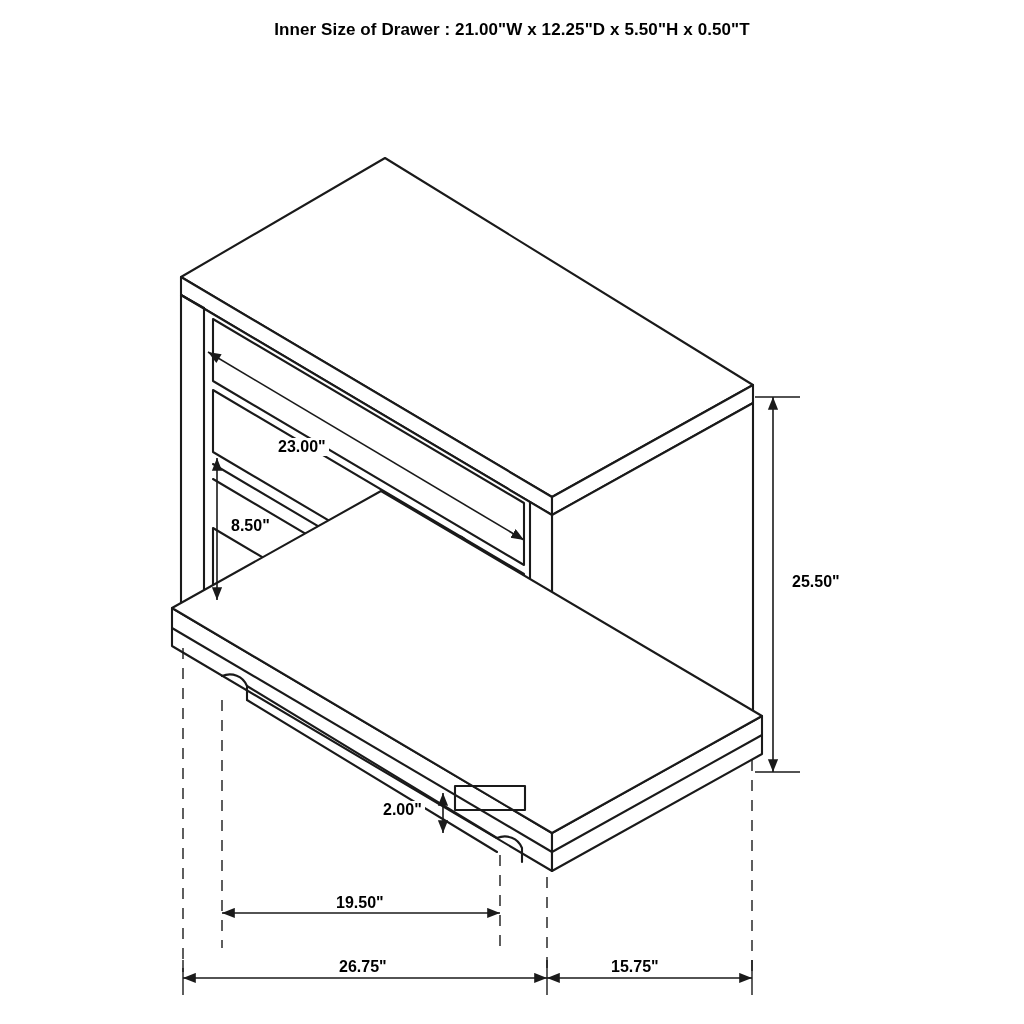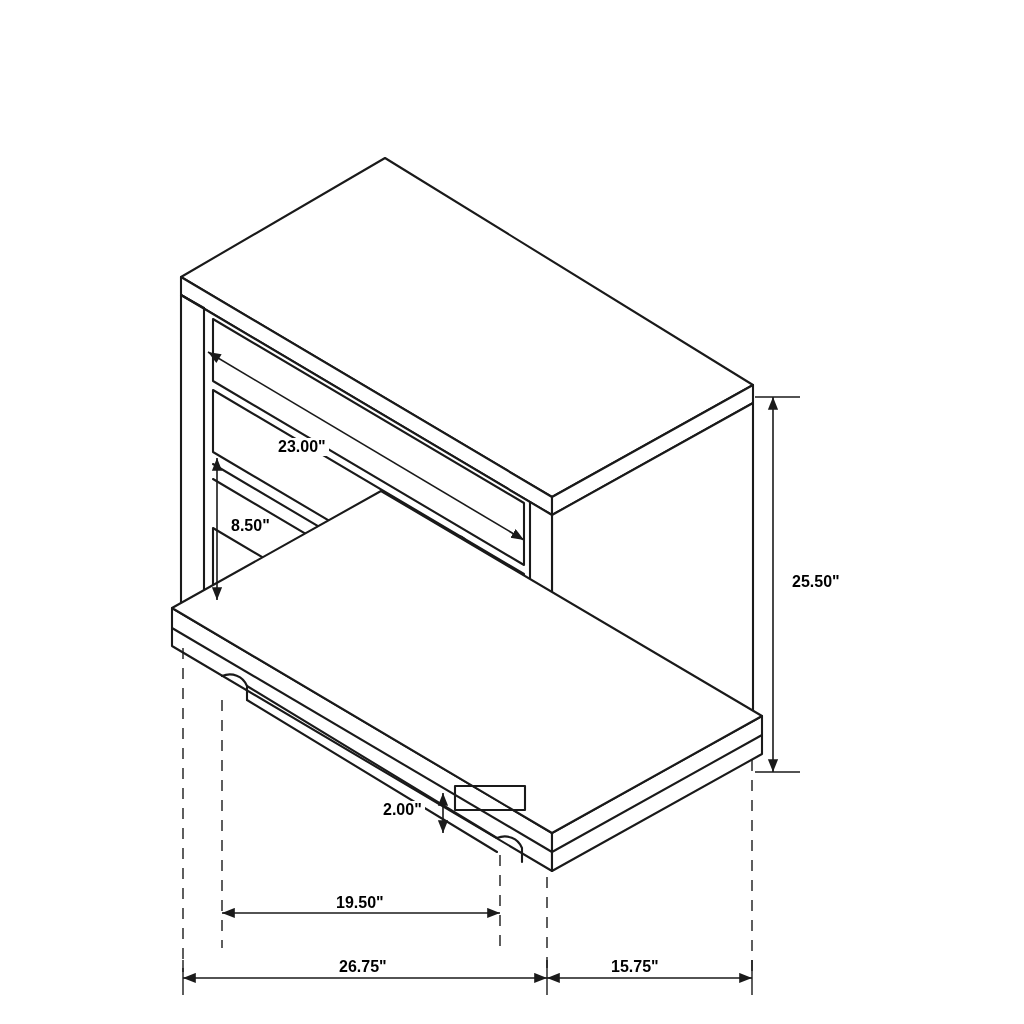--- a/index.html
+++ b/index.html
@@ -44,20 +44,21 @@
     background: #ffffff;
     padding: 0 3px;
     line-height: 1.1;
   }
 </style>
 </head>
 <body>
 
 <div id="stage">
 
+  <div class="title">Inner Size of Drawer : 21.00"W x 12.25"D x 5.50"H x 0.50"T</div>
 
   <svg class="drawing" viewBox="0 0 1024 1024">
     <defs>
       <marker id="arrowEnd" markerWidth="10" markerHeight="10" refX="8" refY="3.2" orient="auto" markerUnits="strokeWidth">
         <path d="M0,0 L8,3.2 L0,6.4 z" fill="#1a1a1a"></path>
       </marker>
       <marker id="arrowStart" markerWidth="10" markerHeight="10" refX="0" refY="3.2" orient="auto" markerUnits="strokeWidth">
         <path d="M8,0 L0,3.2 L8,6.4 z" fill="#1a1a1a"></path>
       </marker>
     </defs>

